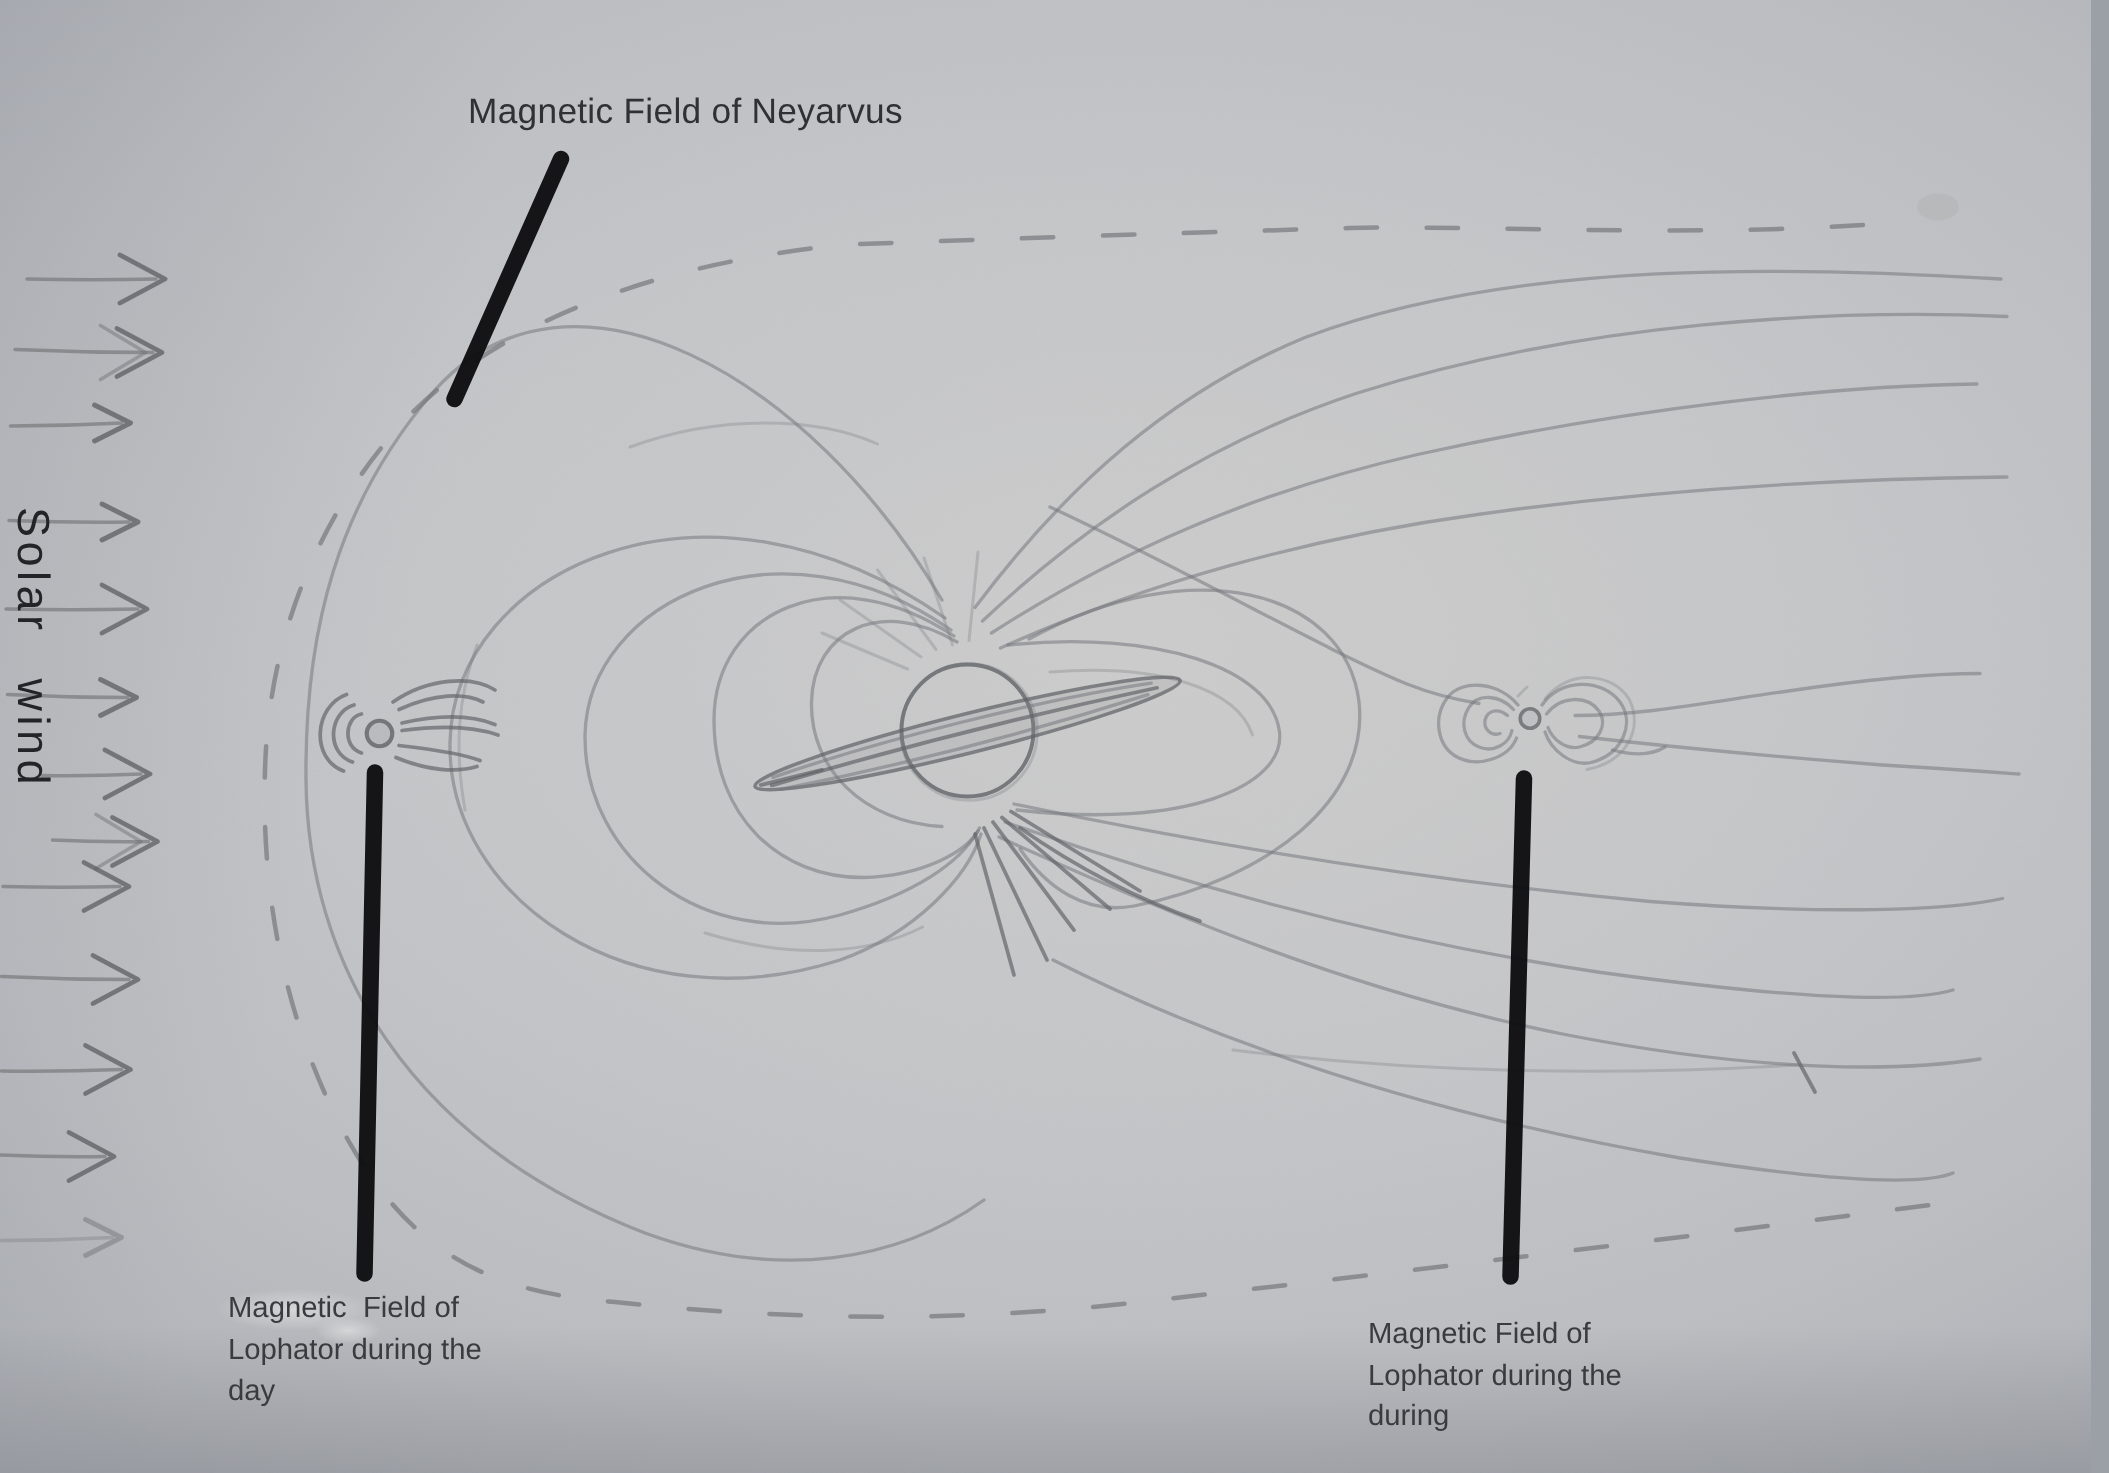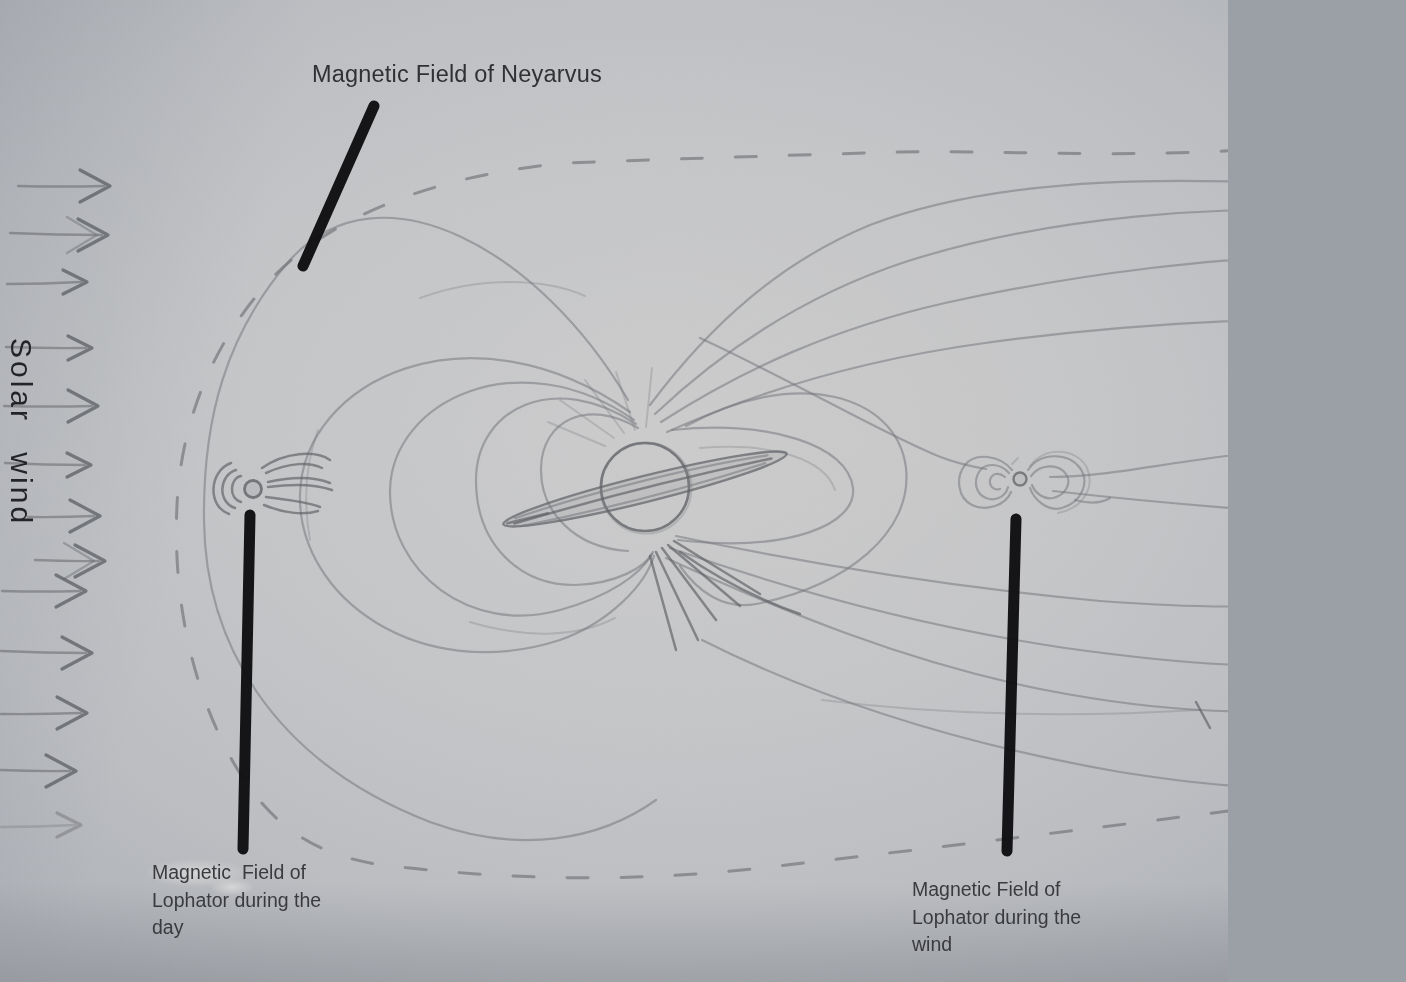--- a/index.html
+++ b/index.html
@@ -1,17 +1,17 @@
 <!DOCTYPE html>
 <html style="--paper: #c4c6c8; --pencil: #75777b; --pencil_dark: #5e6064; --dash: #6f7175; --label_text: #38393c; --leader: #0e0e10;"><head>
 <meta charset="utf-8">
 <style>
   html,body{margin:0;padding:0;background:#9aa0a6;}
   .stage{
-    position:relative;width:1228px;height:982px;overflow:hidden;
+    position:relative;width:1394px;height:982px;overflow:hidden;
     background:
       linear-gradient(to bottom, rgba(0,0,0,0) 90%, rgba(70,76,84,.22) 100%),
       linear-gradient(105deg, rgba(120,126,136,.20), rgba(0,0,0,0) 22%),
       radial-gradient(ellipse 78% 68% at 54% 44%, #cccccd 0%, #c5c6c8 45%, #bbbdc1 76%, #afb2b7 100%);
     font-family:"Liberation Sans", sans-serif;
   }
   svg{position:absolute;left:0;top:0;}
   .stroke{fill:none;stroke-linecap:round;stroke-linejoin:round;}
   .pencil{stroke:var(--pencil);stroke-width:2.2;opacity:.55;}
   .dark{stroke:var(--pencil_dark);stroke-width:2.5;opacity:.68;}
@@ -197,16 +197,16 @@
 
 <div class="lbl day-lbl">
   <span class="ln">Magnetic  Field of</span>
   <span class="ln">Lophator during the</span>
   <span class="ln">day</span>
 </div>
 
 <div class="lbl night-lbl">
   <span class="ln">Magnetic Field of</span>
   <span class="ln">Lophator during the</span>
-  <span class="ln">wind</span>
+  <span class="ln">during</span>
 </div>
 
 </div>
 
 </body></html>

